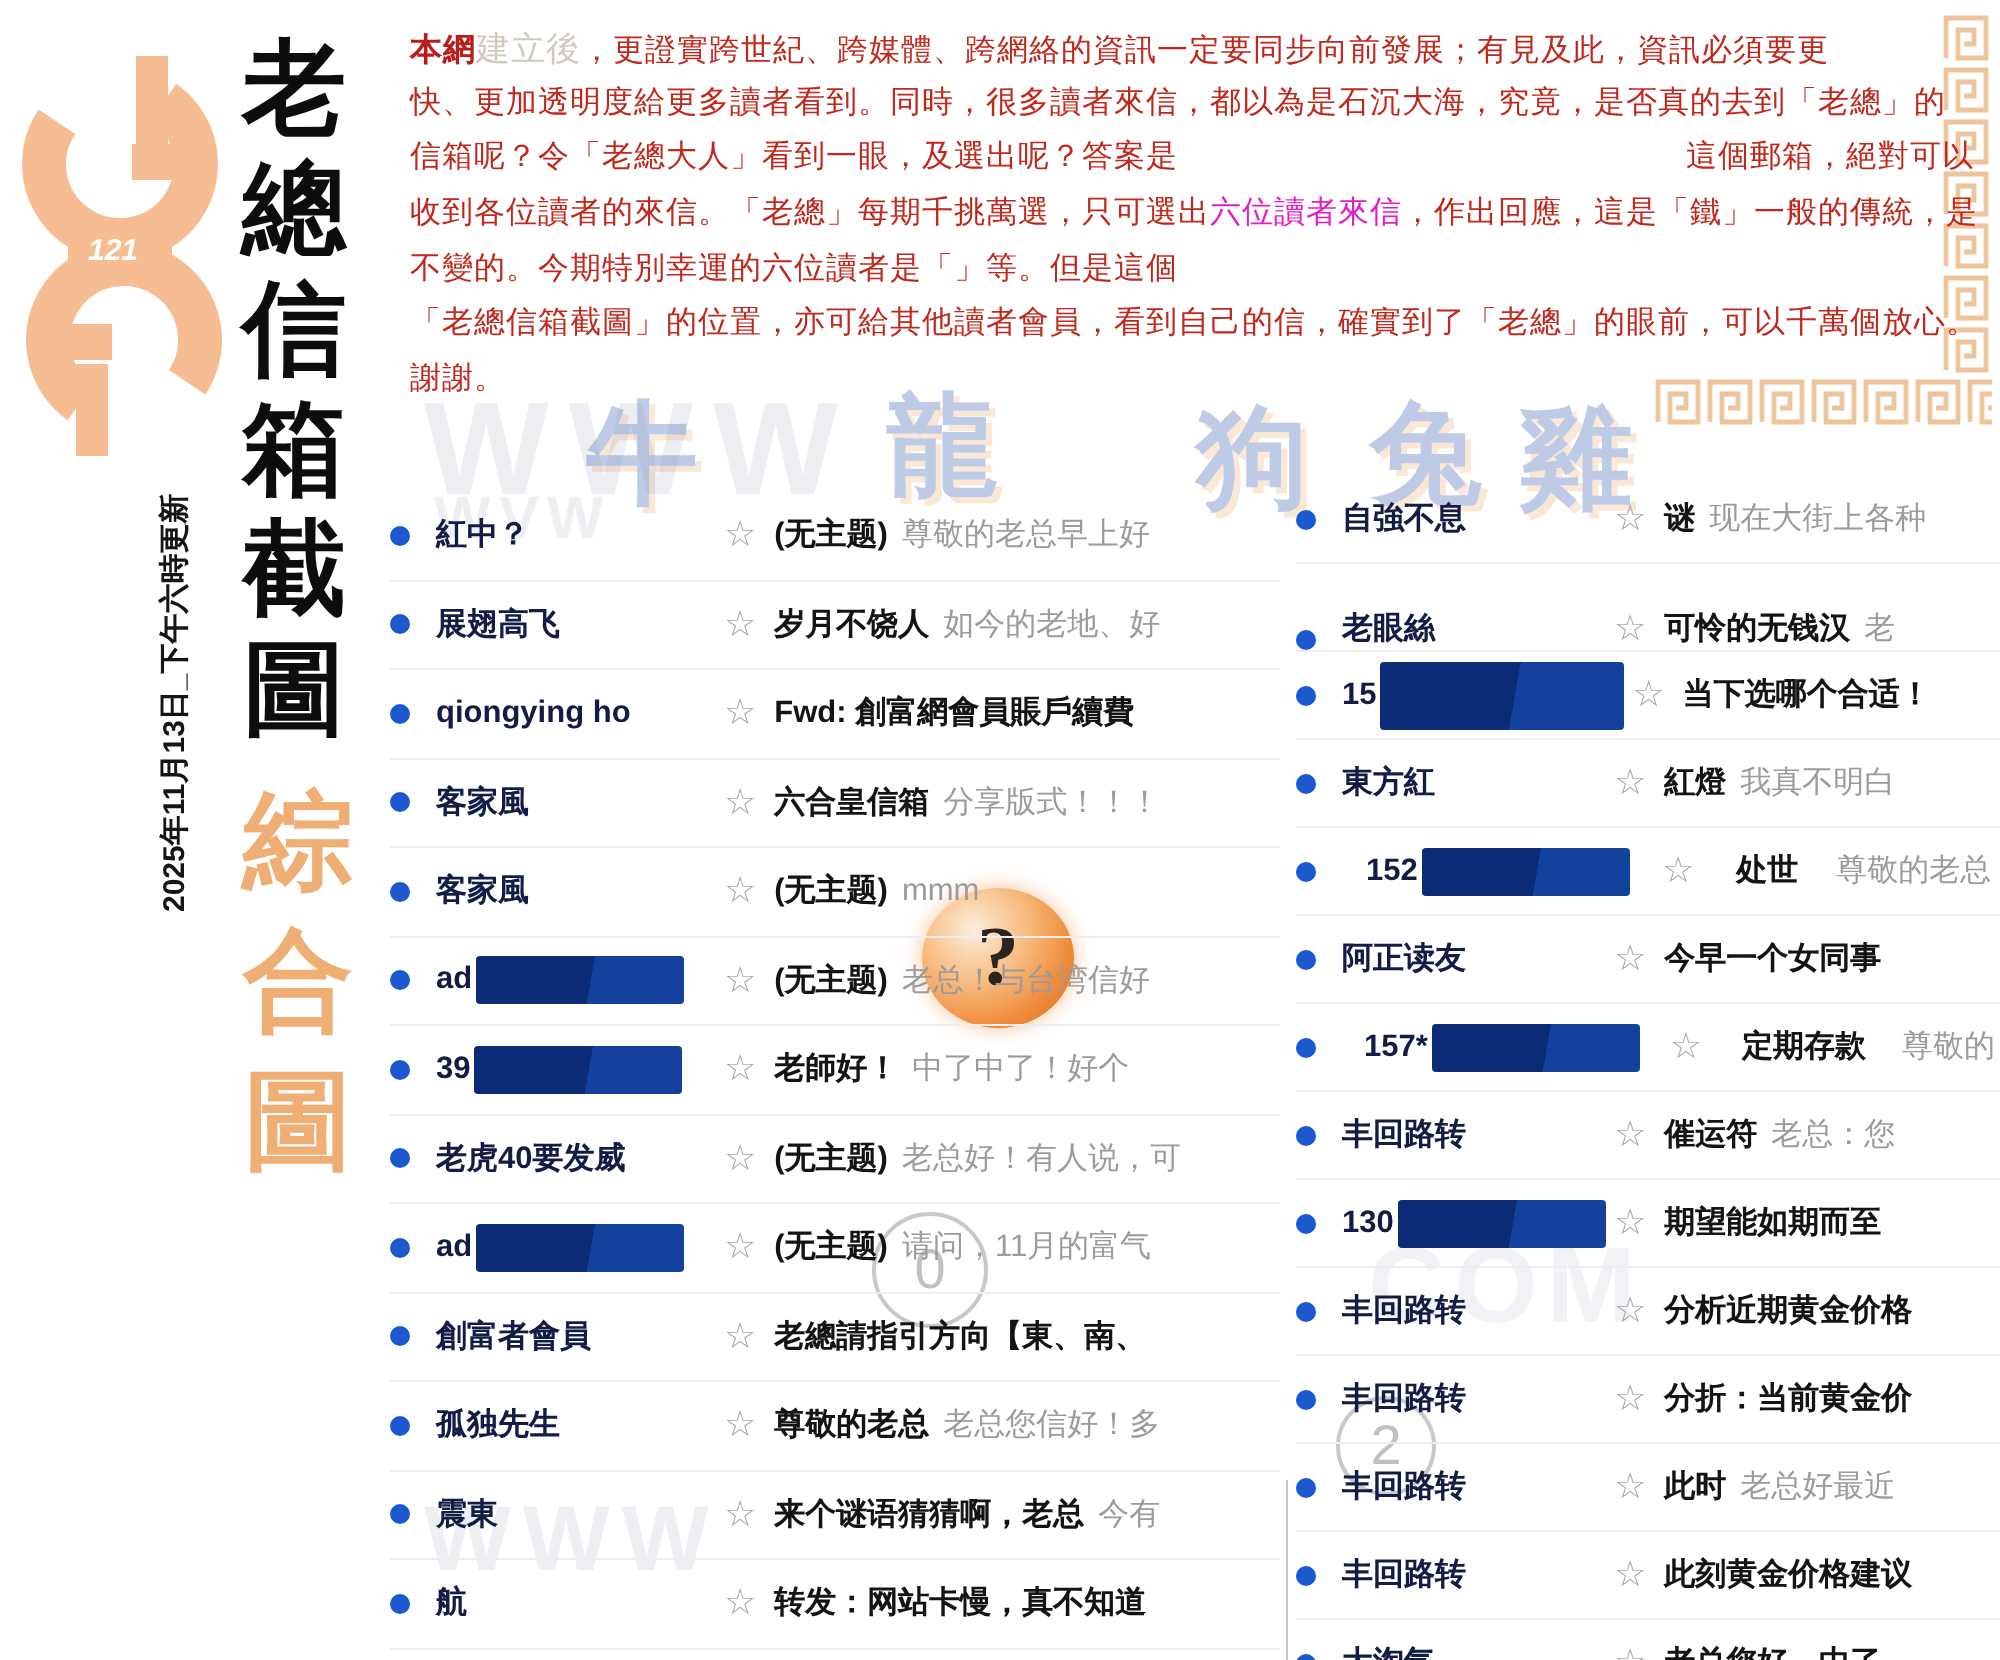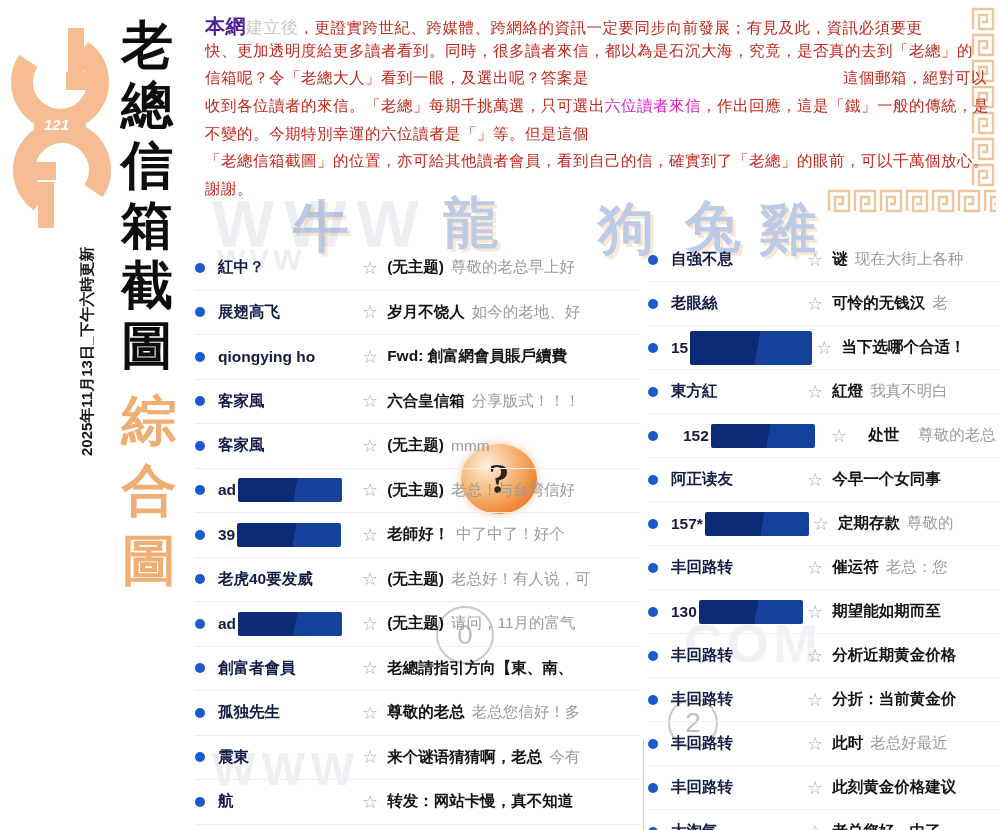--- a/index.html
+++ b/index.html
@@ -20,21 +20,21 @@
           font-size:55px;line-height:70px;color:#efae74;}
   .vsubtitle div{height:70px;}
   .vdate{position:absolute;left:78px;top:456px;transform-origin:0 0;transform:rotate(-90deg);
          font-size:15px;font-weight:bold;color:#151515;white-space:nowrap;width:220px;}
   
   .intro{position:absolute;left:205px;top:13px;width:782px;
          font-family:"Liberation Serif","DejaVu Serif",serif;}
   .intro .line{display:flex;align-items:baseline;height:27.7px;font-size:15.5px;
                letter-spacing:.5px;white-space:nowrap;}
   .seg-red{color:#c0281d;}
-  .seg-bold-black{color:#4c1d95;font-weight:bold;font-size:20px;}
+  .seg-bold-black{color:#b91c1c;font-weight:bold;font-size:16px;}
   .seg-faded{color:#cfc9bf;font-size:17px;}
   .seg-magenta{color:#e21ec4;}
   .seg-spacer{flex:1;}
   
   .zodiac span{position:absolute;font-family:"Liberation Serif","DejaVu Serif",serif;
                font-weight:bold;font-size:56px;color:#b3c3e3;opacity:.85;
                text-shadow:3px 3px 0 rgba(242,176,118,.35);}
   .wm{position:absolute;font-weight:bold;color:#8f9ab0;white-space:nowrap;}
   .circle-wm{position:absolute;border:2px solid rgba(155,155,155,.55);border-radius:50%;
              display:flex;align-items:center;justify-content:center;
@@ -276,21 +276,21 @@
   <div class="mailcol" id="col-right" style="left:648px;top:238px;width:352px;">
       <div class="mail-row" style="height: 43px;">
         <span class="bullet"></span>
         <span class="sender" style="flex: 0 0 132px;">
           <span>自強不息</span>
         </span>
         <span class="star">☆</span>
         <span class="subject">谜</span>
         <span class="preview">现在大街上各种</span>
       </div>
-      <div class="mail-row" style="height: 43px;">
+      <div class="mail-row" style="height: 43px; align-items: flex-end;">
         <span class="bullet"></span>
         <span class="sender" style="flex: 0 0 132px;">
           <span>老眼絲</span>
         </span>
         <span class="star">☆</span>
         <span class="subject">可怜的无钱汉</span>
         <span class="preview">老</span>
       </div>
       <div class="mail-row" style="height: 43px;">
         <span class="bullet"></span>
@@ -321,21 +321,21 @@
         <span class="preview">尊敬的老总</span>
       </div>
       <div class="mail-row" style="height: 43px;">
         <span class="bullet"></span>
         <span class="sender" style="flex: 0 0 132px;">
           <span>阿正读友</span>
         </span>
         <span class="star">☆</span>
         <span class="subject">今早一个女同事</span>
       </div>
-      <div class="mail-row" style="height: 43px;">
+      <div class="mail-row" style="height: 43px; gap: 11px;">
         <span class="bullet"></span>
         <span class="sender" style="flex: 0 0 132px;">
           <span>157*</span>
           <span class="redact" style="width: 104px;"></span>
         </span>
         <span class="star">☆</span>
         <span class="subject">定期存款</span>
         <span class="preview">尊敬的</span>
       </div>
       <div class="mail-row" style="height: 43px;">

